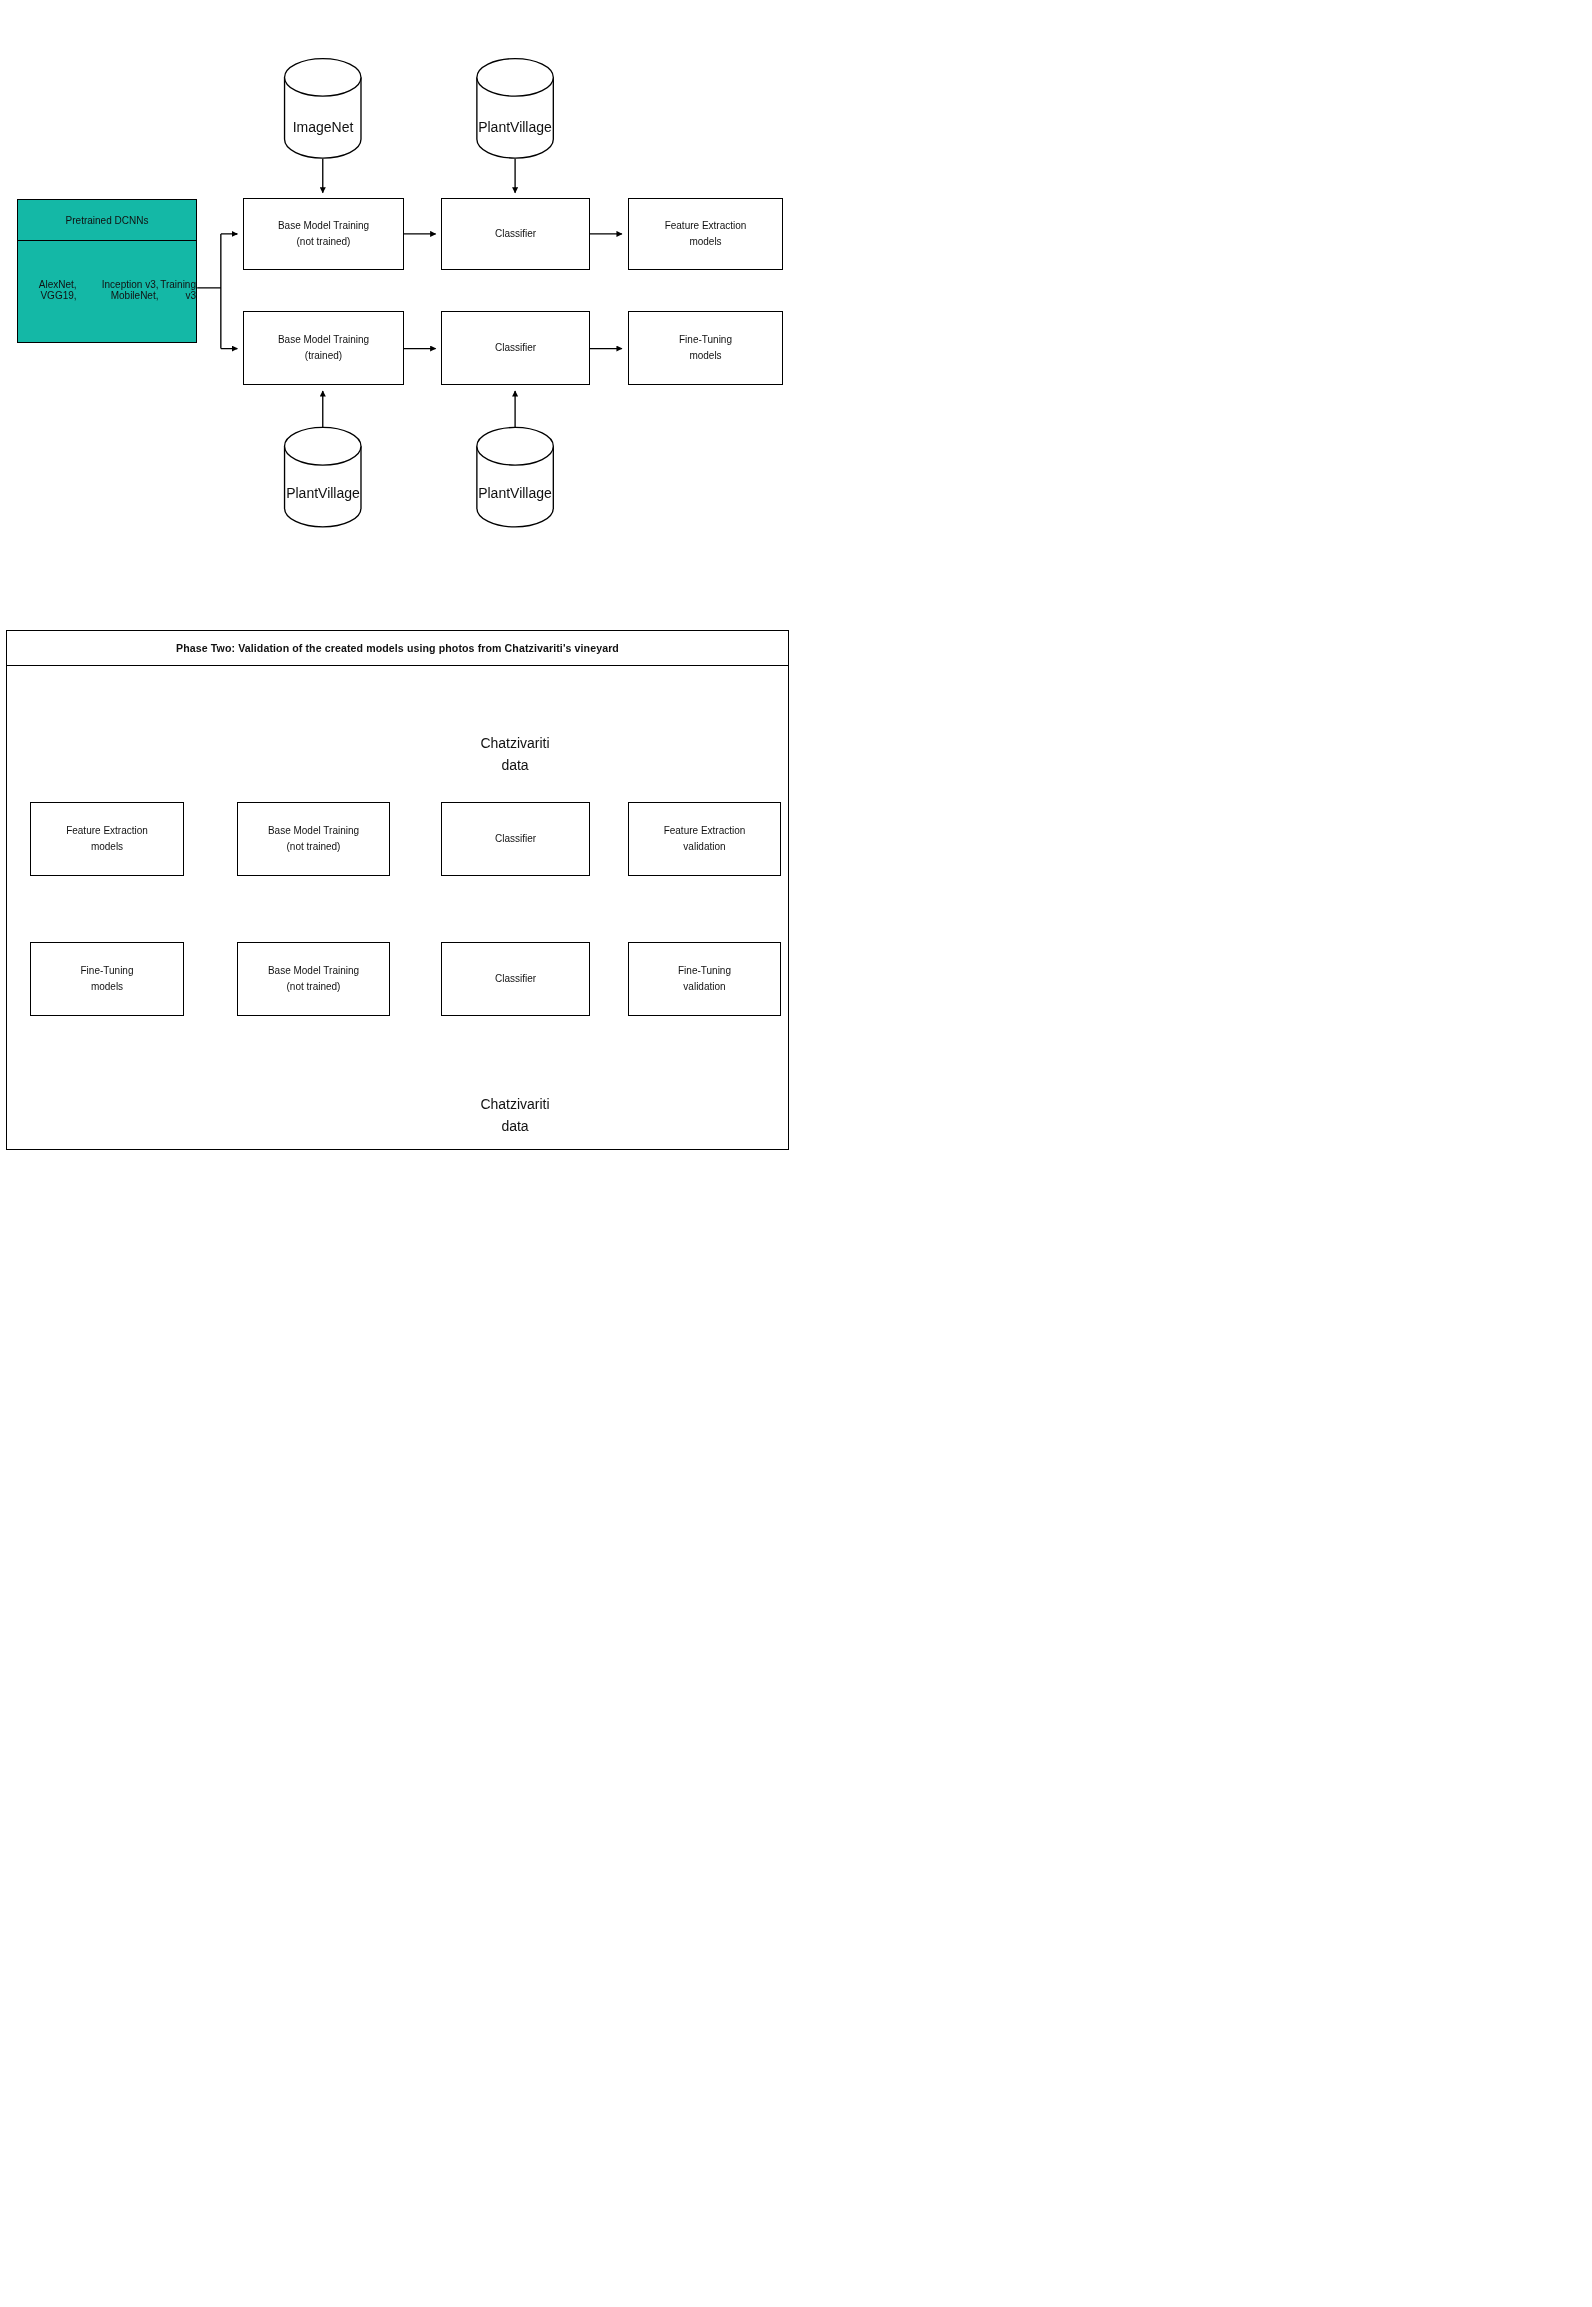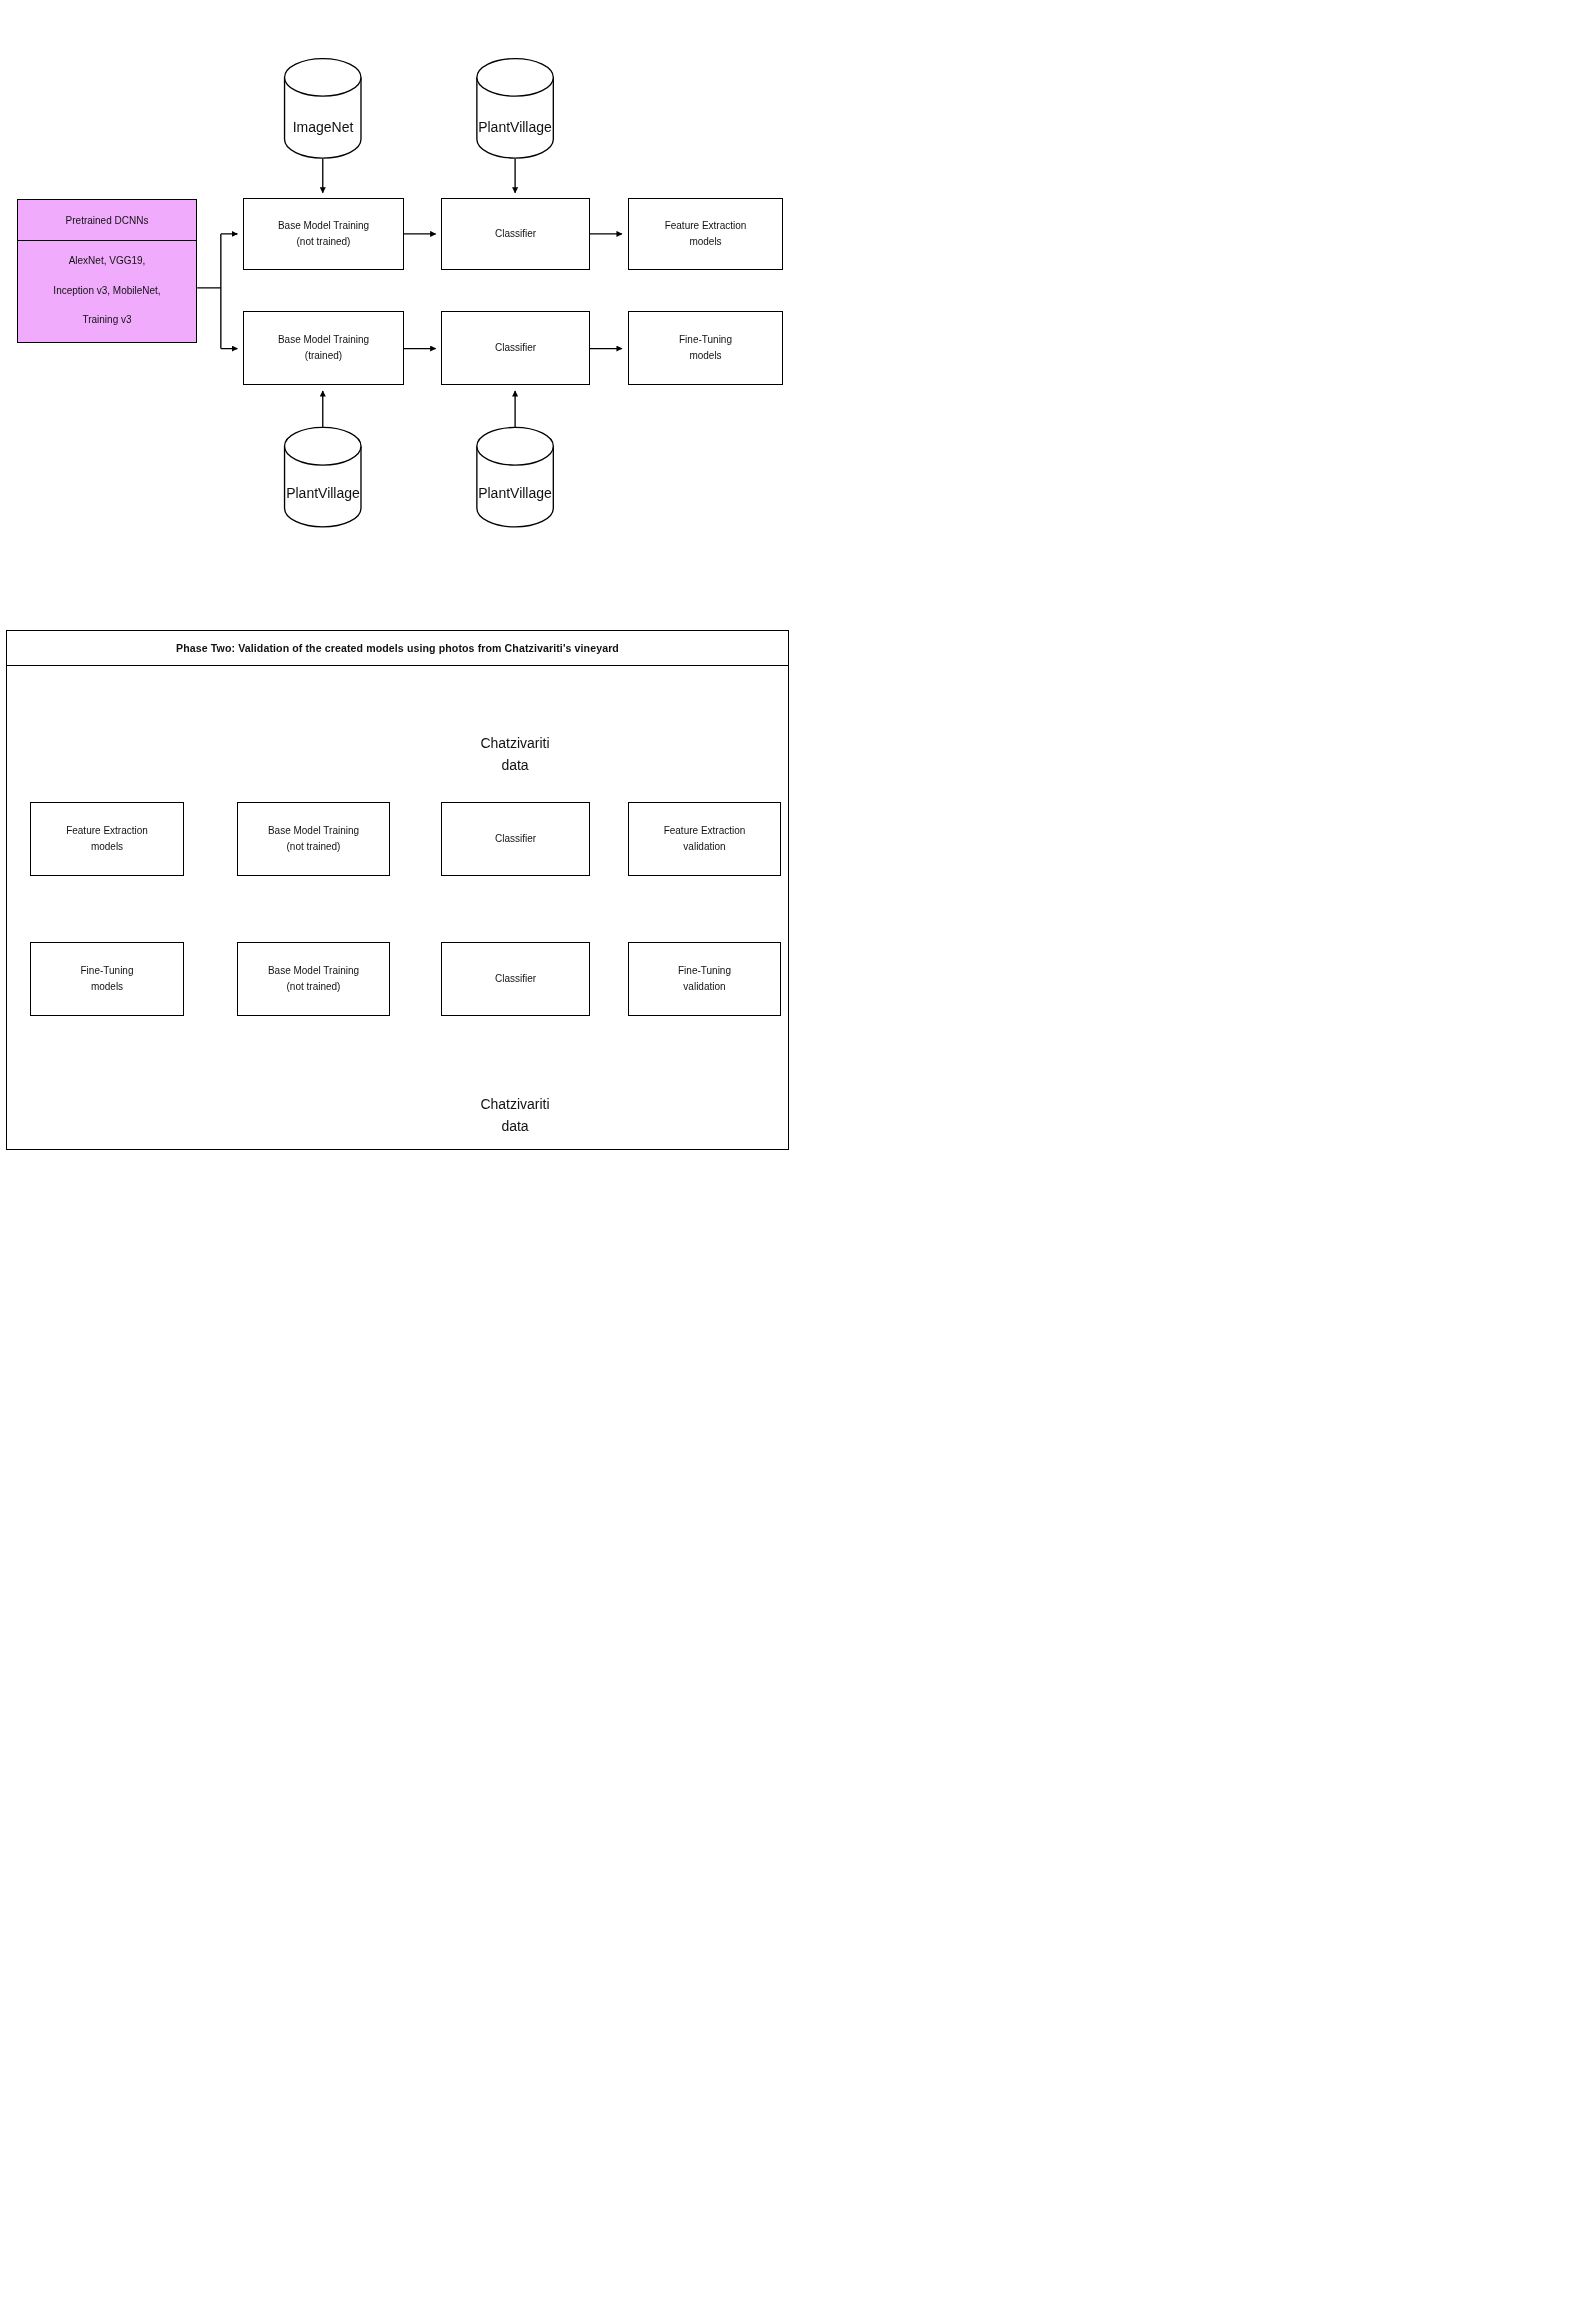--- a/index.html
+++ b/index.html
@@ -5,25 +5,25 @@
   html,body{margin:0;padding:0;background:#ffffff;}
   body{font-family:"Liberation Sans", sans-serif; color:#111;}
   .stage{position:relative;width:796px;height:1154px;background:#fff;overflow:hidden;}
   .panel{position:absolute;border:1.8px solid #000;background:#fff;box-sizing:border-box;}
   .panel-title{position:absolute;left:0;top:0;width:100%;box-sizing:border-box;
     border-bottom:1.8px solid #000;display:flex;align-items:center;justify-content:center;
     font-weight:bold;font-size:10.6px;letter-spacing:0.1px;text-align:center;}
   .node{position:absolute;border:1.5px solid #000;background:#fff;box-sizing:border-box;
     display:flex;align-items:center;justify-content:center;text-align:center;
     font-size:10px;line-height:1.65;white-space:pre-line;padding:1.2px 3.6px;}
-  .group-box{position:absolute;border:1.5px solid #000;background:#f0abfc;box-sizing:border-box;text-align:right;}
+  .group-box{position:absolute;border:1.5px solid #000;background:#14b8a6;box-sizing:border-box;text-align:right;}
   .group-head{width:100%;height:41px;box-sizing:border-box;border-bottom:1.5px solid #000;
     display:flex;align-items:center;justify-content:center;font-size:10px;}
   .group-body{width:100%;height:calc(100% - 41px);box-sizing:border-box;
-    display:flex;flex-direction:column;justify-content:space-around;
+    display:flex;flex-direction:row;justify-content:space-around;
     align-items:center;font-size:10px;padding:4.9px 0 7.3px 0;}
   .cyl-label{position:absolute;text-align:center;font-size:14px;line-height:1.55;
     white-space:pre-line;}
   svg.overlay{position:absolute;left:0;top:0;pointer-events:none;}
   svg .shape{fill:#fff;stroke:#000;stroke-width:2.2;}
   svg .wire{stroke:#000;stroke-width:2.2;fill:none;}
 </style>
 </head>
 <body>
 

